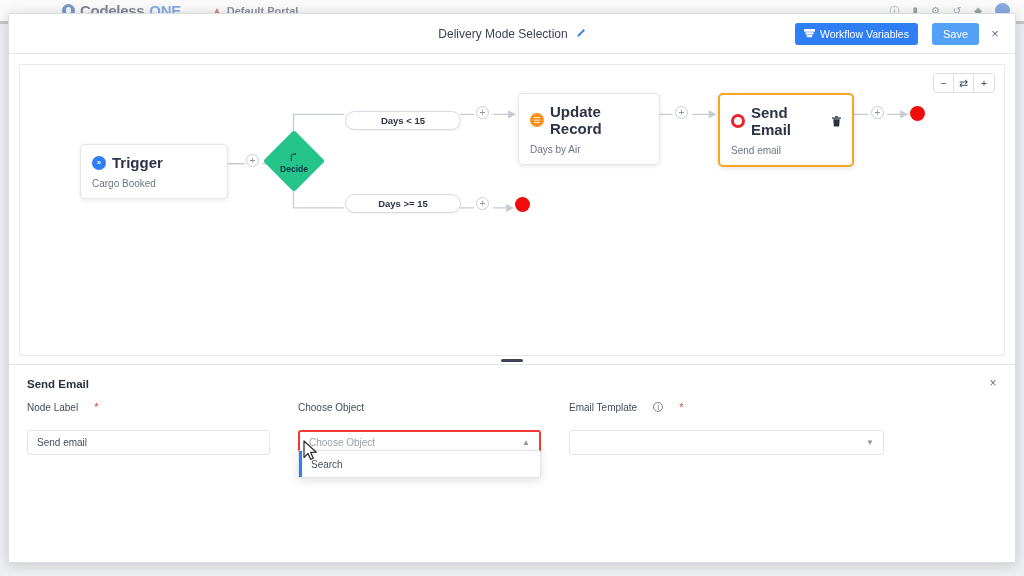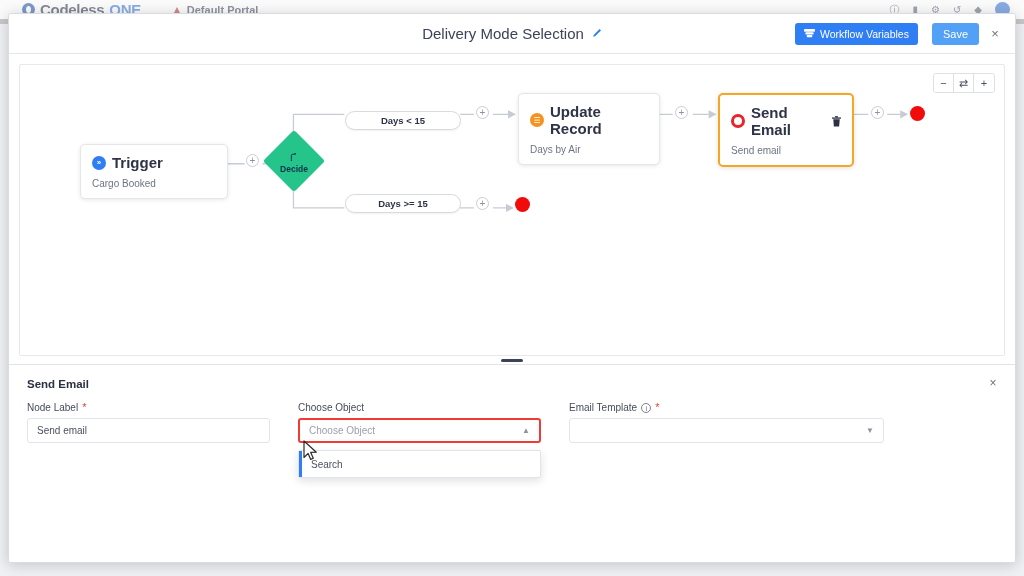--- a/index.html
+++ b/index.html
@@ -12,23 +12,24 @@
 
   
   #bg-app {
     position: absolute; inset: 0;
     background: #f4f5f7;
   }
   #bg-topbar {
     position: absolute; top: 0; left: 0; right: 0; height: 24px;
     background: #ffffff;
     display: flex; align-items: center;
-    border-bottom: 5px solid #a3a3a3;
+    border-bottom: 3px solid #a3a3a3;
     opacity: .55;
     filter: blur(.4px);
+    padding-left: 40px;
   }
   #bg-logo {
     display: flex; align-items: center; gap: 5px;
     margin-left: 22px;
     font-size: 15px; font-weight: bold; color: #1b3c7a;
     letter-spacing: -.3px;
   }
   #bg-logo .mark {
     width: 13px; height: 13px; border-radius: 50%;
     background: #1a4fa0; position: relative;
@@ -77,21 +78,21 @@
     height: 40px; flex: 0 0 40px;
     display: flex; align-items: center;
     position: relative;
     border-bottom: 1px solid #e6e8ec;
     background: #fff;
   }
   #wf-title-wrap {
     position: absolute; left: 0; right: 0;
     display: flex; align-items: center; justify-content: center; gap: 7px;
   }
-  #wf-title { font-size: 15px; color: #3c4257; }
+  #wf-title { font-size: 12px; color: #3c4257; }
   #edit-icon { display: inline-flex; }
   #header-actions {
     margin-left: auto; margin-right: 10px;
     display: flex; align-items: center; gap: 6px;
   }
   .btn-primary {
     background: #2f7ef4; color: #fff; border: none;
     height: 22px; border-radius: 3px;
     font-size: 10.5px; font-family: inherit;
     display: inline-flex; align-items: center; gap: 5px;
@@ -211,22 +212,22 @@
   #props-close {
     position: absolute; top: 10px; right: 14px;
     background: none; border: none; color: #6b7280;
     font-size: 12px; cursor: pointer; font-family: inherit;
     width: 16px; height: 16px; line-height: 1;
   }
   #fields { display: flex; gap: 28px; margin-top: 12px; }
   .field { width: 243px; position: relative; }
   .field.wide { width: 315px; }
   .flabel {
-    font-size: 10px; color: #464c5e; display: flex; align-items: flex-end; gap: 4px;
-    margin-bottom: 5px;
+    font-size: 10px; color: #464c5e; display: flex; align-items: flex-start; gap: 16px;
+    margin-bottom: 17px;
   }
   .req { color: #e0423b; font-size: 11px; line-height: 1; }
   .ctl {
     height: 25px; border: 1px solid #e2e4e9; border-radius: 3px;
     background: #fff; display: flex; align-items: center;
     padding: 0 9px; font-size: 10px; color: #4a5062;
   }
   .ctl.invalid { border: 2px solid #ef3b33; }
   .ctl .caret { margin-left: auto; color: #8d93a1; font-size: 8px; }
   .ctl .ph { color: #9aa0ad; }

